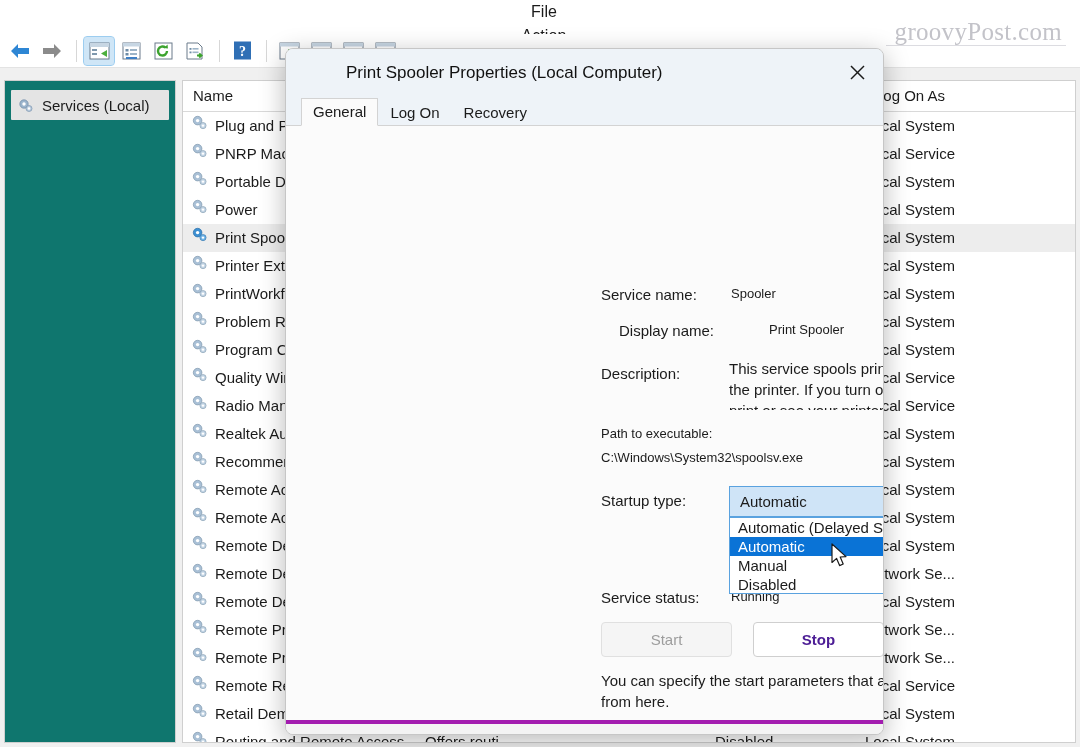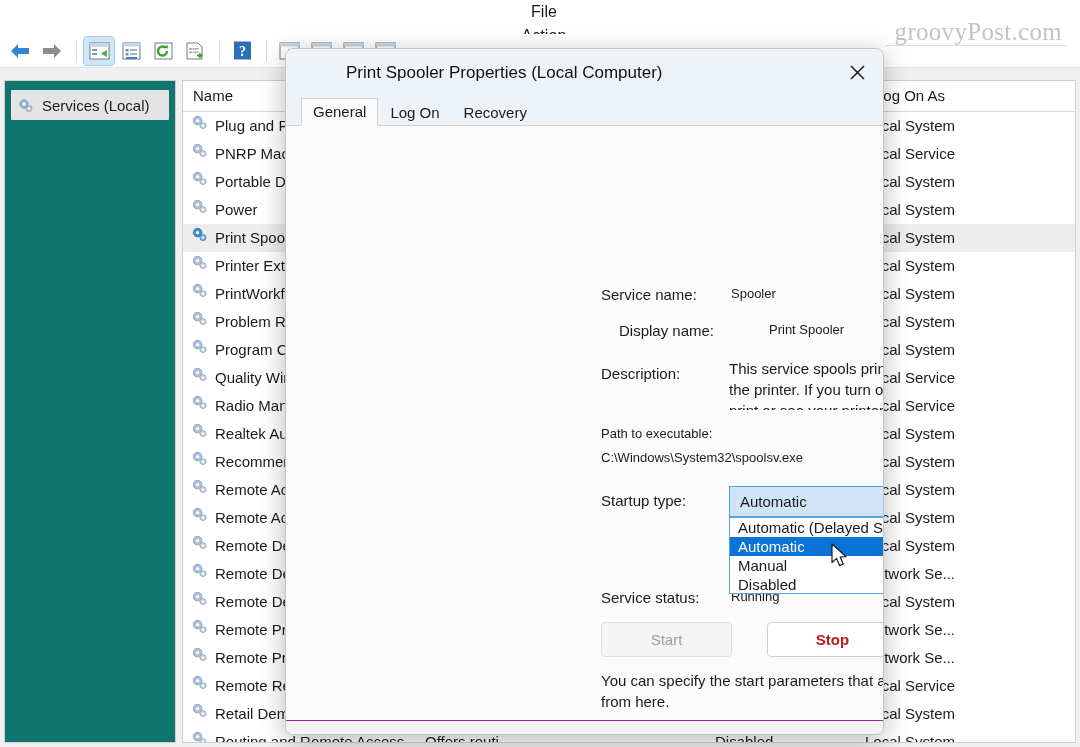--- a/index.html
+++ b/index.html
@@ -186,21 +186,21 @@
   .tab.active {
     background: #fbfbfb;
     border-color: #d3d3d3;
     border-bottom: 1px solid #fbfbfb;
   }
 
   .dlg-body {
     position: relative;
     height: 594px;
     background: #fbfbfb;
-    border-bottom: 1px solid #a21caf;
+    border-bottom: 4px solid #a21caf;
   }
 
   .frow {
     position: absolute;
     display: flex;
   }
   .flabel {
     font-size: 15px; color: #1b1b1b;
     width: 130px; flex: 0 0 130px;
   }
@@ -250,36 +250,36 @@
 
   .cursor {
     position: absolute;
     left: 545px; top: 417px;
     z-index: 11;
     pointer-events: none;
   }
 
   .btnrow {
     position: absolute; left: 315px; top: 496px;
-    display: flex; gap: 35px;
+    display: flex; gap: 21px;
   }
   .ctlbtn {
     width: 131px; height: 35px;
     border: 1px solid #e0e0e0;
     border-radius: 4px;
     background: #f5f5f5;
     color: #9d9d9d;
     font-size: 15px;
     display: flex; align-items: center; justify-content: center;
     box-sizing: border-box;
   }
   .ctlbtn.enabled {
     background: #ffffff;
     border-color: #cfcfcf;
-    color: #b91c1c;
+    color: #4c1d95;
     font-weight: bold;
   }
 
   .helptext {
     position: absolute; left: 315px; top: 544px;
     width: 520px;
     font-size: 15px; color: #1b1b1b; line-height: 21px;
   }
 
   .startparams {

